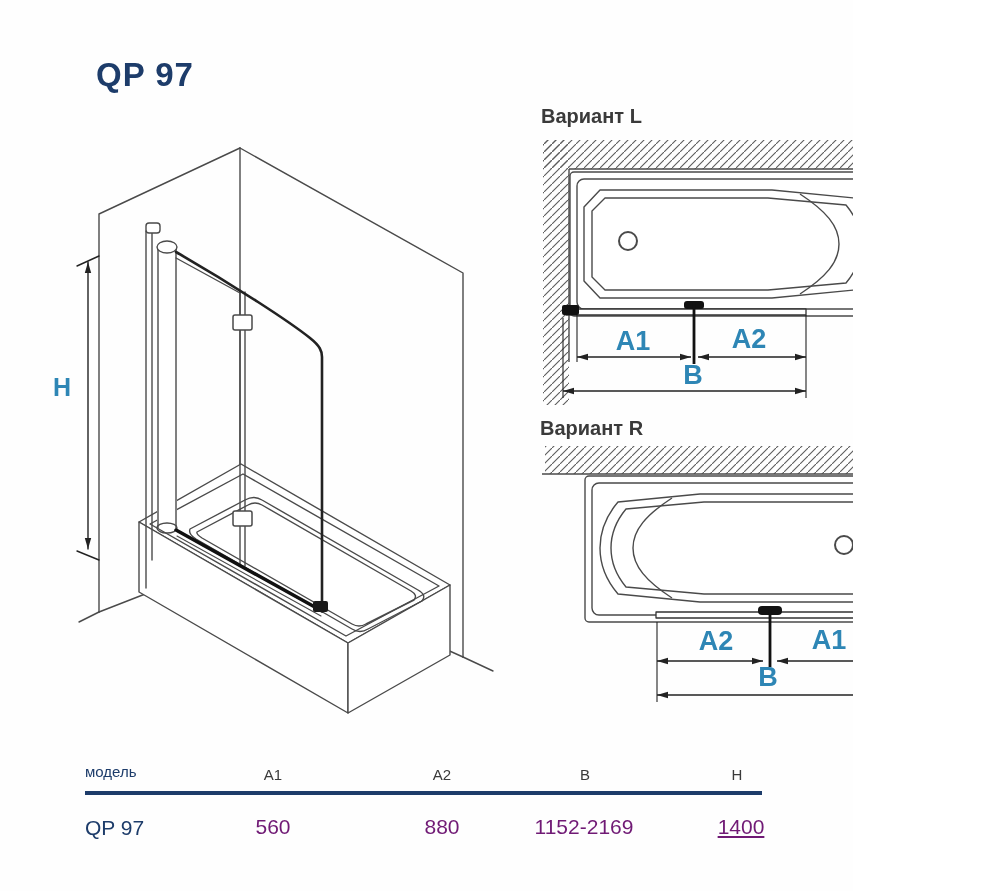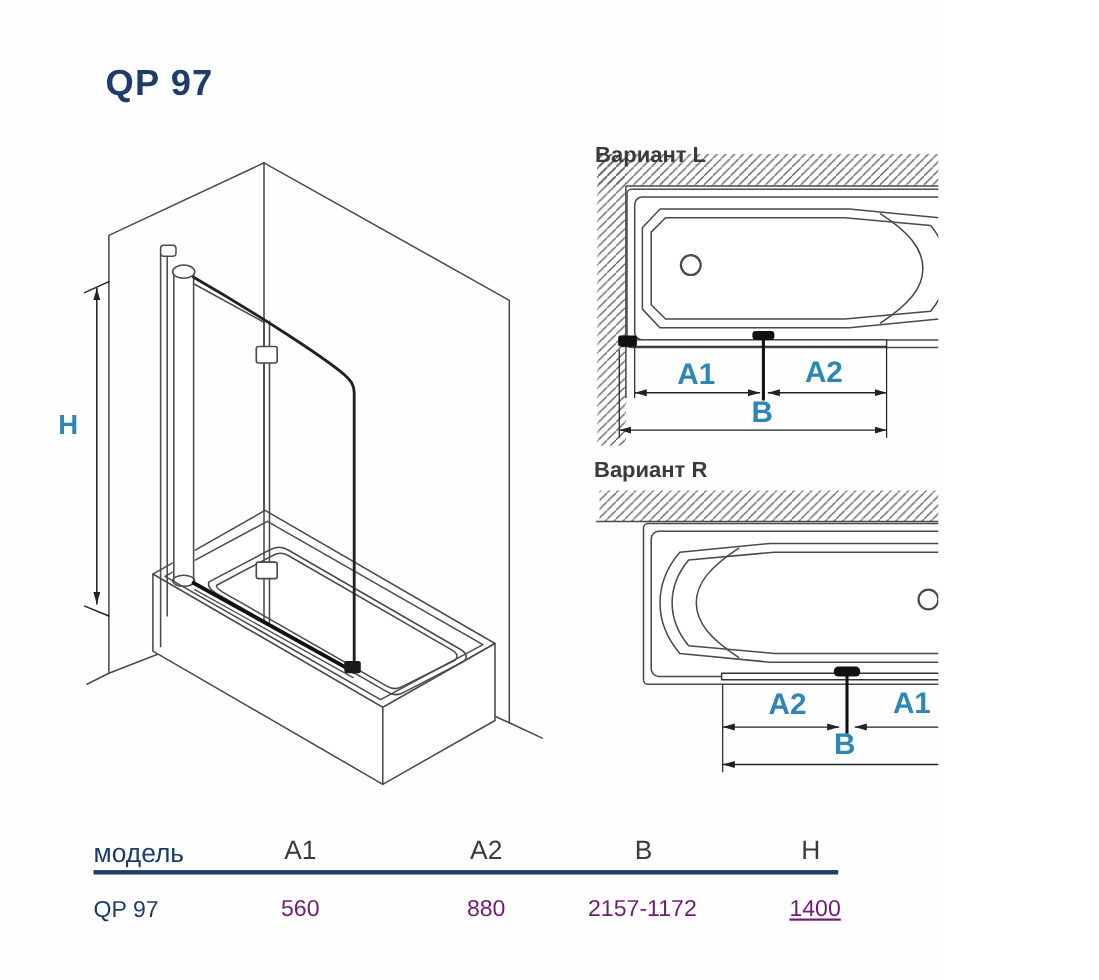--- a/index.html
+++ b/index.html
@@ -14,21 +14,21 @@
     left:96px; top:56px; font-size:33px; font-weight:bold;
     color:#1d3c6a; letter-spacing:1px;
   }
   .variant {
     font-size:20px; font-weight:bold; color:#3a3a3a;
   }
   .dim {
     font-size:27px; font-weight:bold; color:#2e86b5;
   }
   .h-dim { font-size:25px; }
-  .th { font-size:24px; color:#3a3a3a; }
+  .th { font-size:15px; color:#3a3a3a; }
   .td { font-size:21px; color:#701a75; }
   .navy { color:#1d3c6a; }
   .rule {
     position:absolute; left:85px; top:791px; width:677px; height:4px;
     background:#1d3c6a;
   }
 </style>
 </head>
 <body>
 
@@ -164,21 +164,21 @@
         <path d="M777,661 L886,661" marker-start="url(#arr)" marker-end="url(#arr)"></path>
         <path d="M657,695 L899,695" marker-start="url(#arr)" marker-end="url(#arr)"></path>
       </g>
     </g>
   </svg>
 
   <div class="lbl title">QP 97</div>
 
   <div class="lbl dim h-dim ctr" style="left:62px; top:387px;">H</div>
 
-  <div class="lbl variant" style="left:541px; top:105px;margin-top:25px;">Вариант L</div>
+  <div class="lbl variant" style="left:541px; top:105px;">Вариант L</div>
   <div class="lbl dim ctr" style="left:633px; top:341px;">A1</div>
   <div class="lbl dim ctr" style="left:749px; top:339px;">A2</div>
   <div class="lbl dim ctr" style="left:693px; top:375px;">B</div>
 
   <div class="lbl variant" style="left:540px; top:417px;">Вариант R</div>
   <div class="lbl dim ctr" style="left:716px; top:641px;">A2</div>
   <div class="lbl dim ctr" style="left:829px; top:640px;">A1</div>
   <div class="lbl dim ctr" style="left:768px; top:677px;">B</div>
 
   <div>
@@ -186,17 +186,17 @@
     <div class="lbl th ctr" style="left:273px; top:774px;">A1</div>
     <div class="lbl th ctr" style="left:442px; top:774px;">A2</div>
     <div class="lbl th ctr" style="left:585px; top:774px;">B</div>
     <div class="lbl th ctr" style="left:737px; top:774px;">H</div>
 
     <div class="rule"></div>
 
     <div class="lbl td navy" style="left:85px; top:816px;">QP 97</div>
     <div class="lbl td ctr" style="left:273px; top:827px;">560</div>
     <div class="lbl td ctr" style="left:442px; top:827px;">880</div>
-    <div class="lbl td ctr" style="left:584px; top:827px;">2157-1172</div>
+    <div class="lbl td ctr" style="left:584px; top:827px;">1152-2169</div>
     <div class="lbl td ctr" style="left:741px; top:827px;text-decoration:underline;">1400</div>
   </div>
 
 </div>
 
 </body></html>

